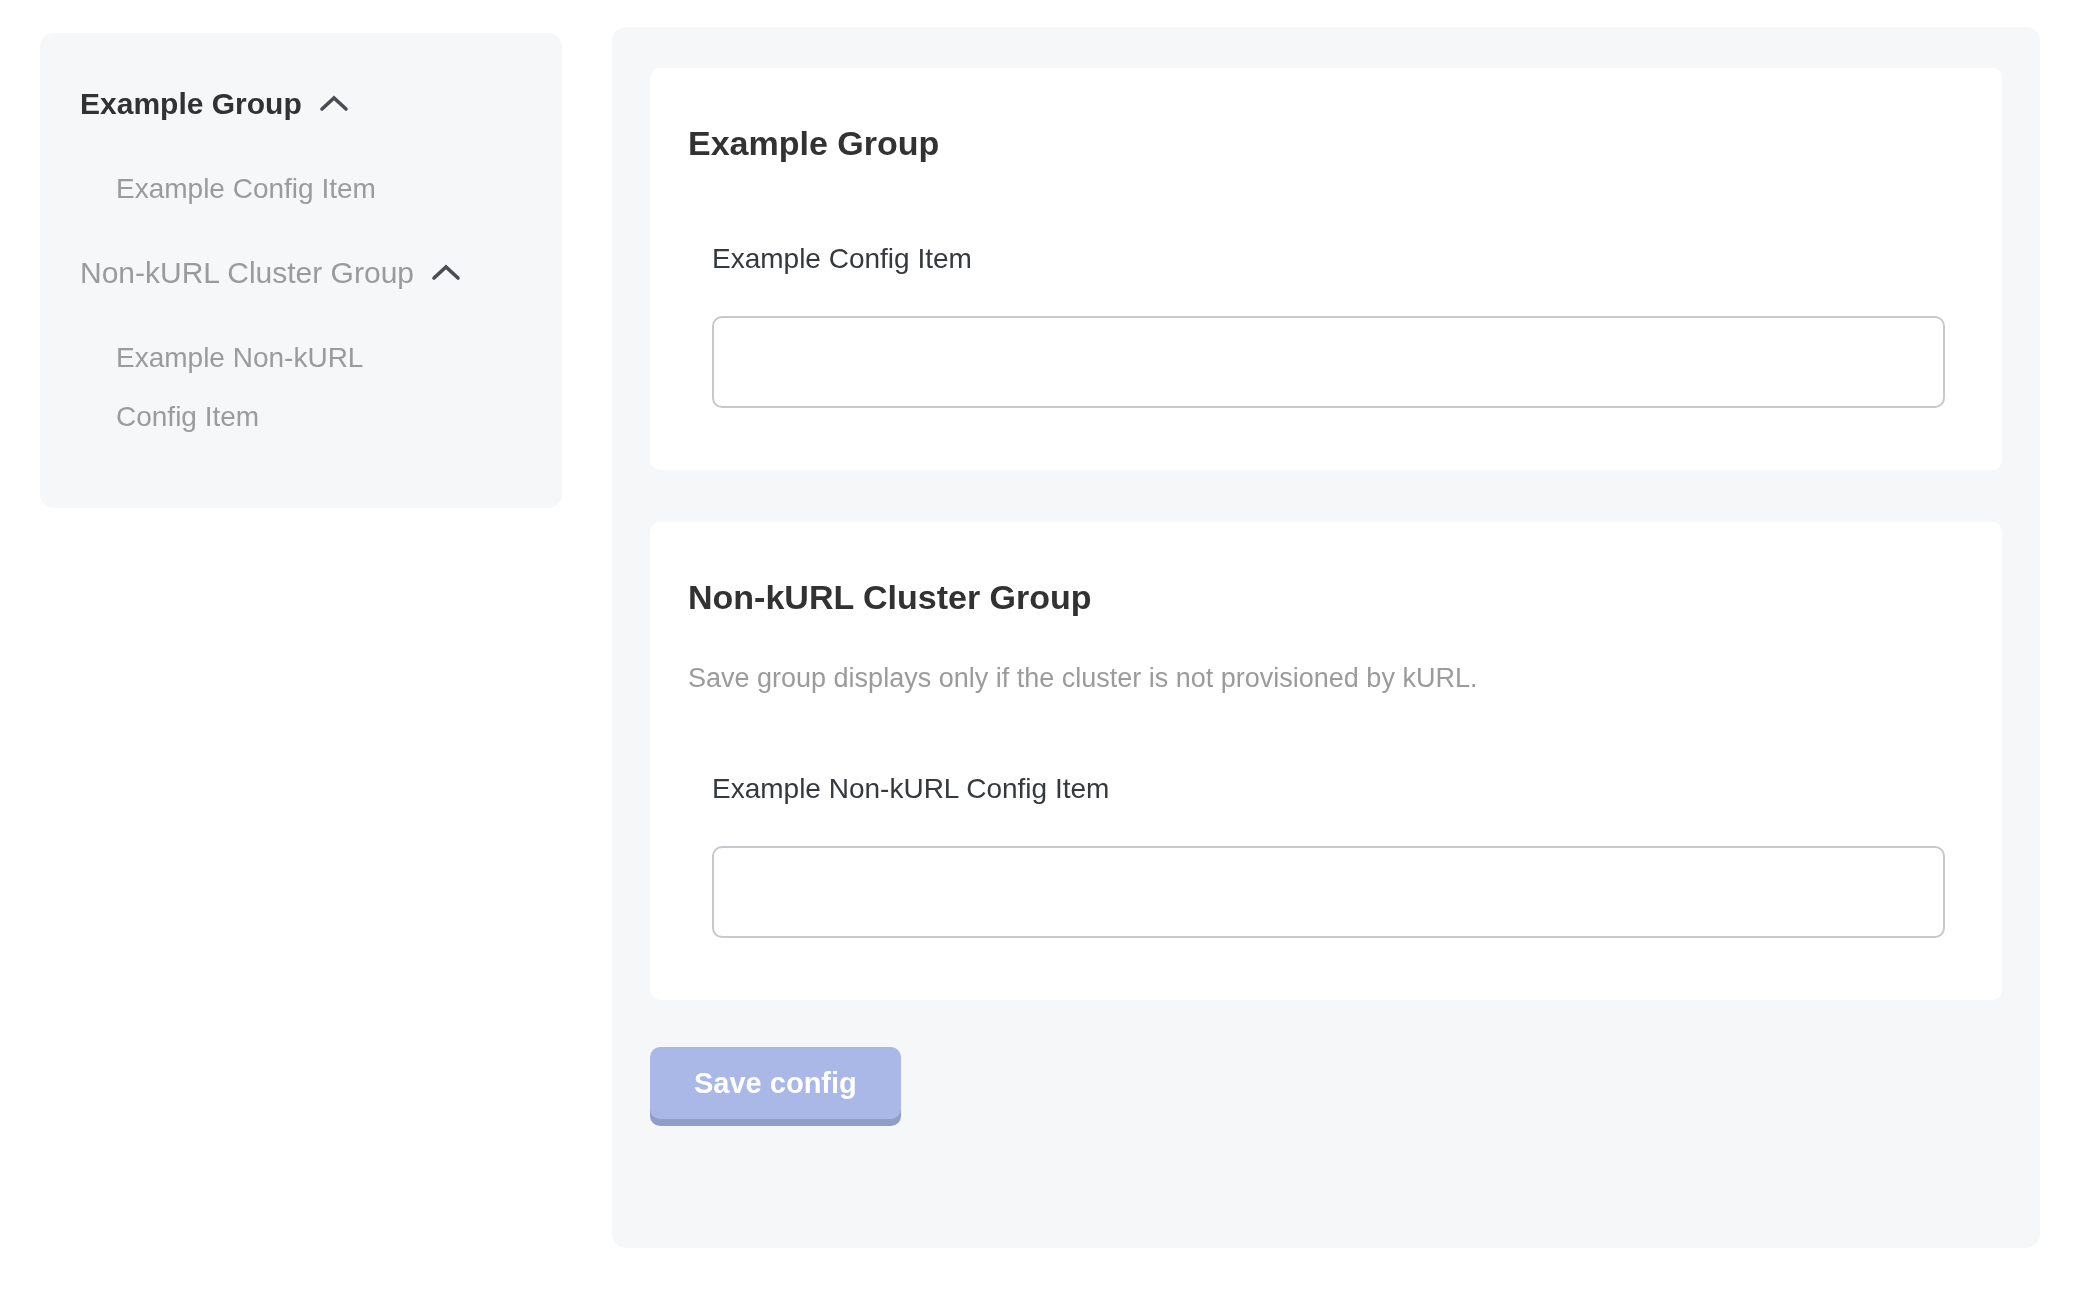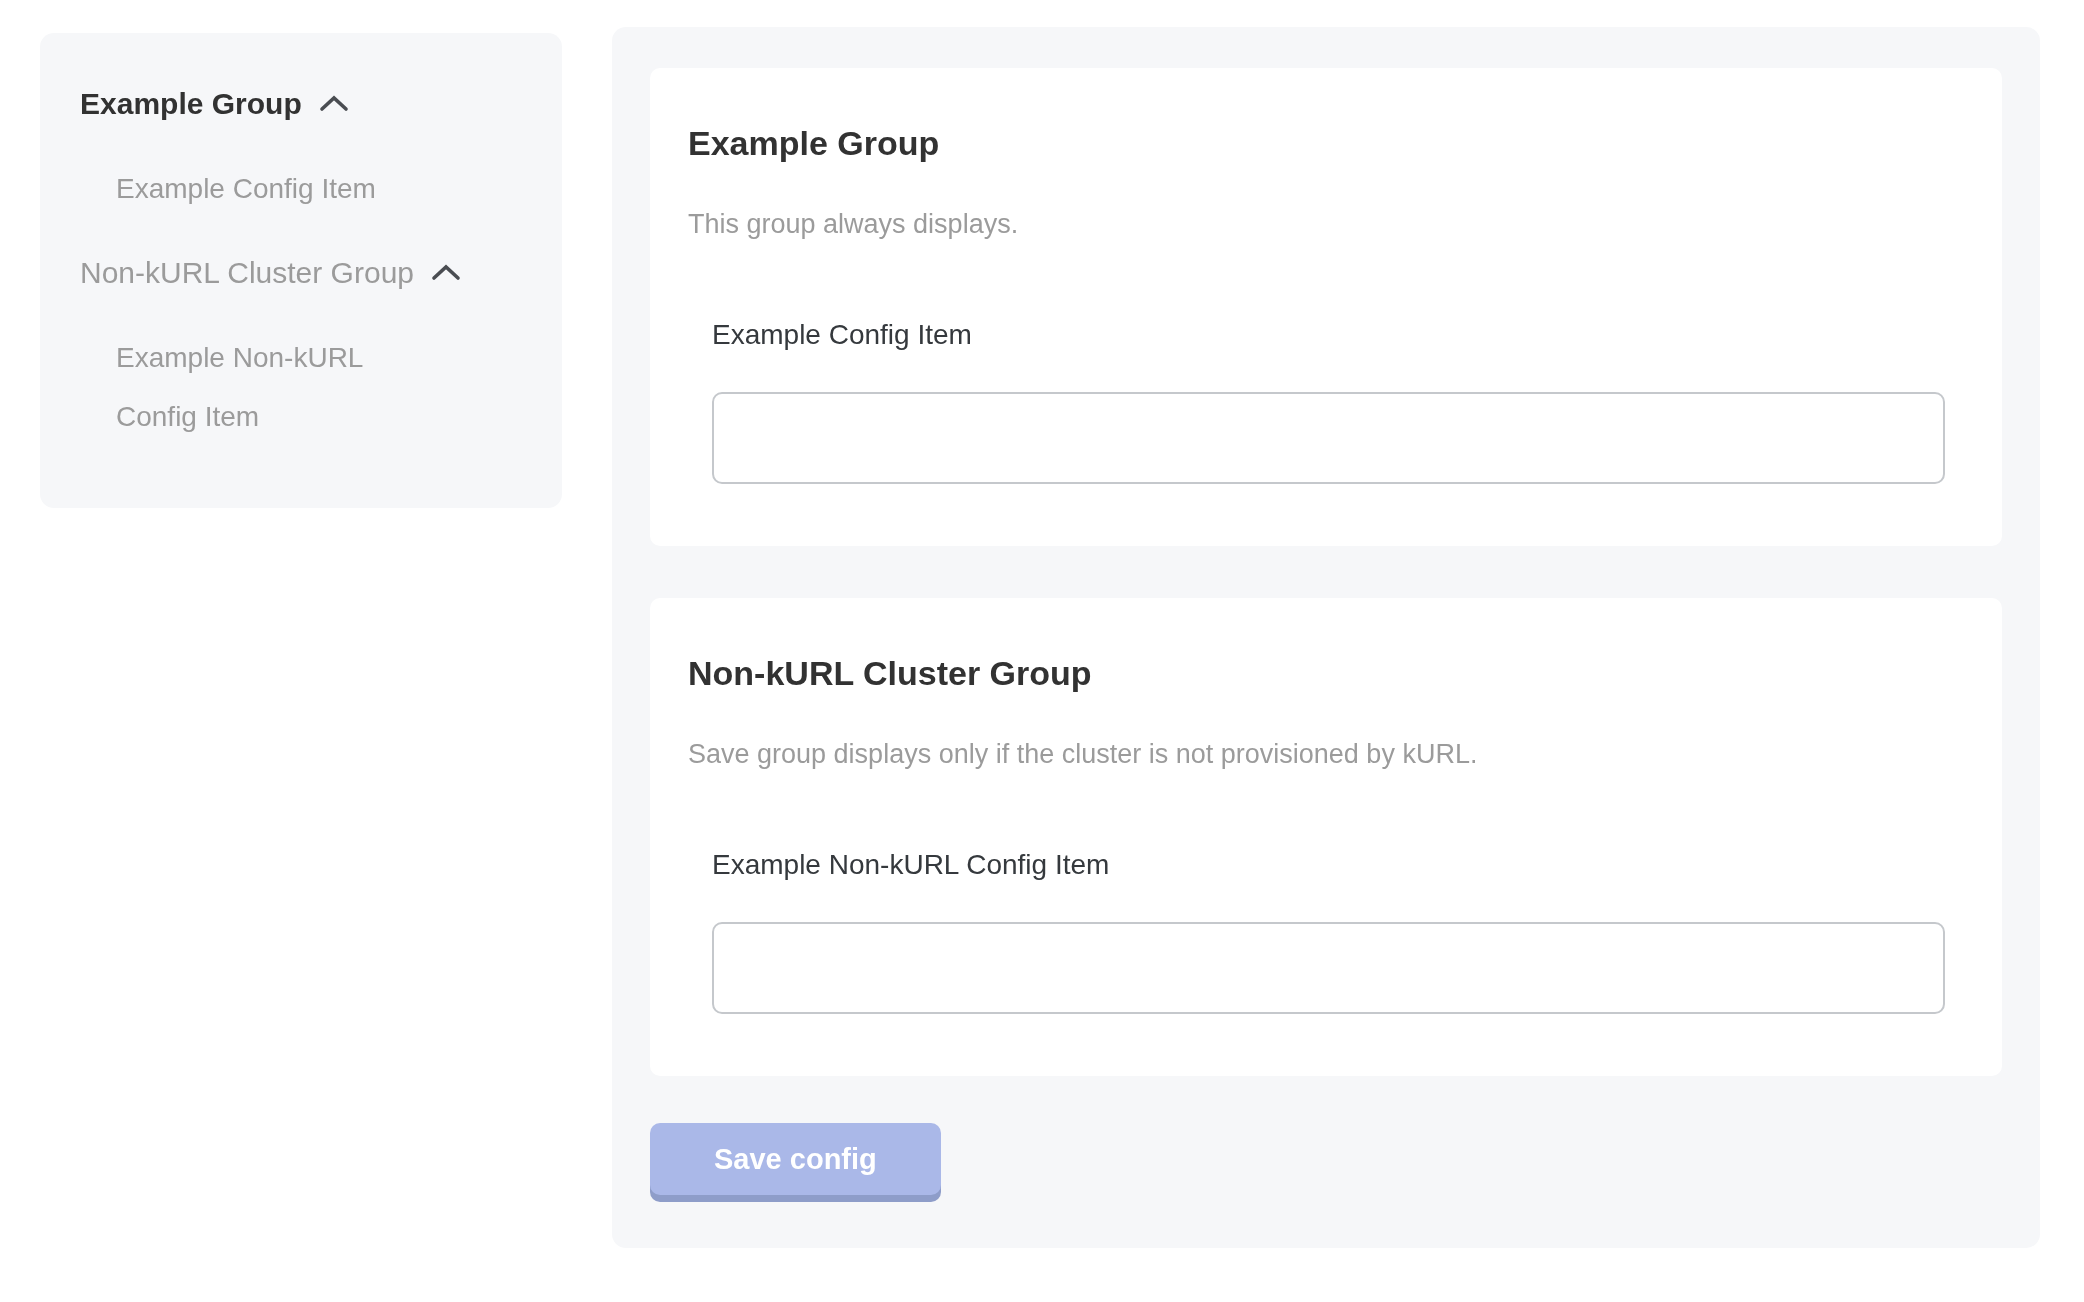--- a/index.html
+++ b/index.html
@@ -90,21 +90,21 @@
     padding:0 22px;
     font-size:28px;
     font-family:inherit;
     color:var(--heading-text);
     outline:none;
   }
   .save-btn{
     display:inline-block;
     margin-top:47px;
     height:72px;line-height:72px;
-    padding:0 64px;
+    padding:0 44px;
     background:var(--button-bg);
     color:var(--button-text);
     font-family:inherit;
     font-size:29px;font-weight:700;
     border:none;border-radius:10px;
     box-shadow:0 7px 0 var(--button-shadow);
     cursor:pointer;
   }
 </style>
 </head>
@@ -138,21 +138,20 @@
     <span>Example Non-kURL Config Item</span>
   </div>
 
 </nav>
 
 <main class="main-panel">
 
   
   <section class="card">
     <h2 class="card-title">Example Group</h2>
-    <p class="card-desc">This group always displays.</p>
     <div class="field">
       <label class="field-label">Example Config Item</label>
       <input class="field-input" type="text" value="" style="">
     </div>
   </section>
 
   
   <section class="card">
     <h2 class="card-title">Non-kURL Cluster Group</h2>
     <p class="card-desc">Save group displays only if the cluster is not provisioned by kURL.</p>

